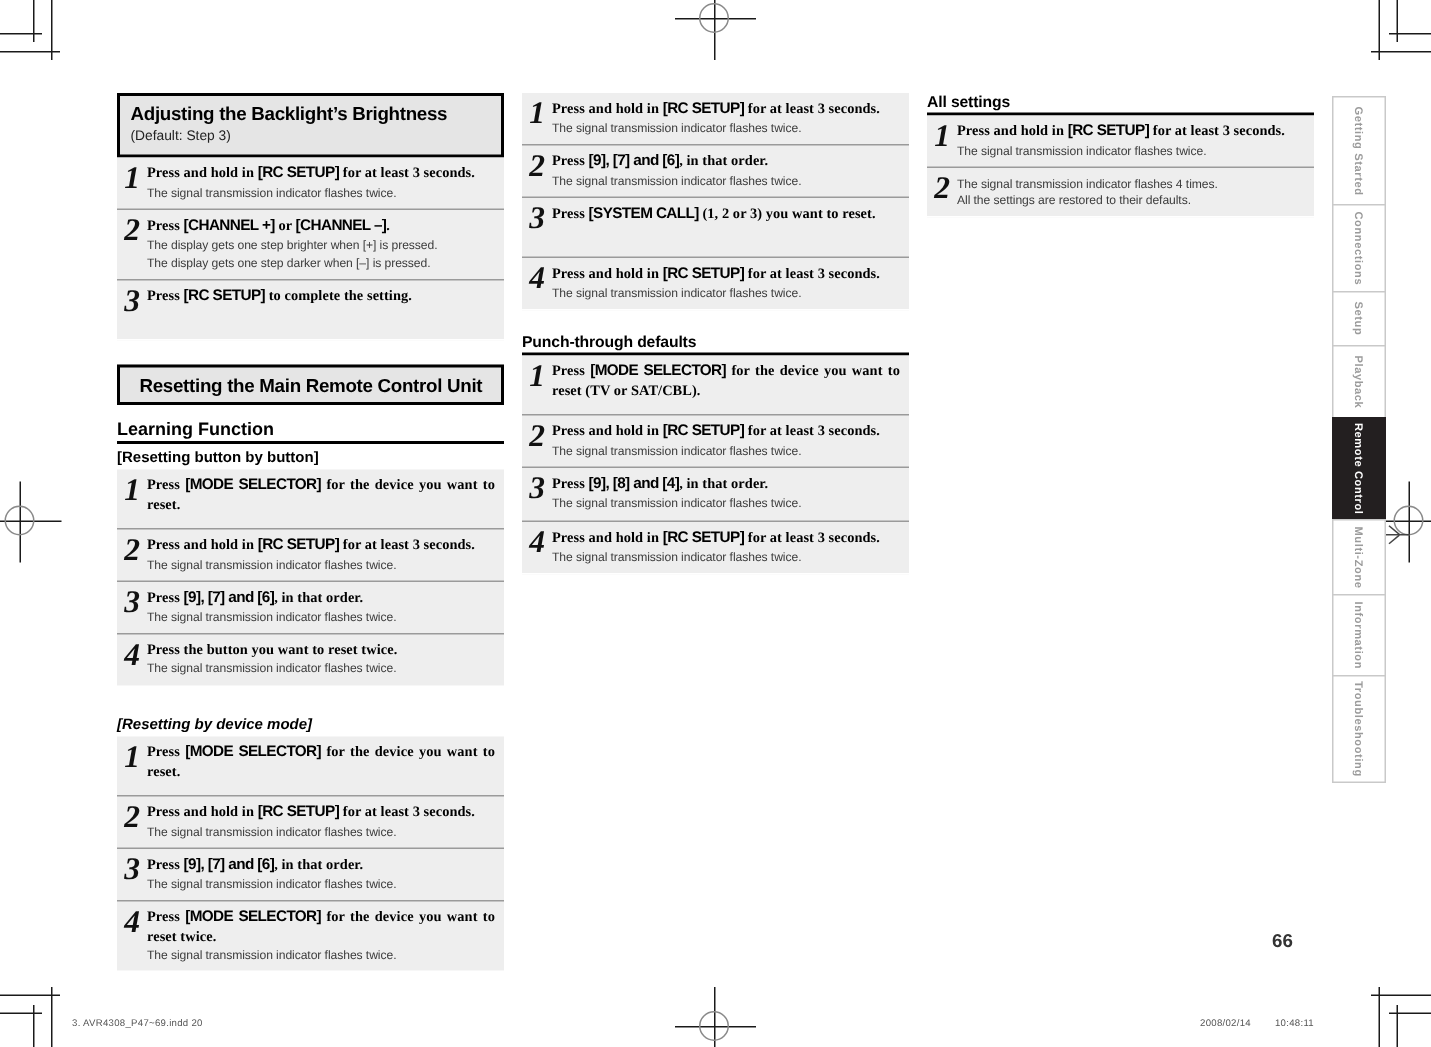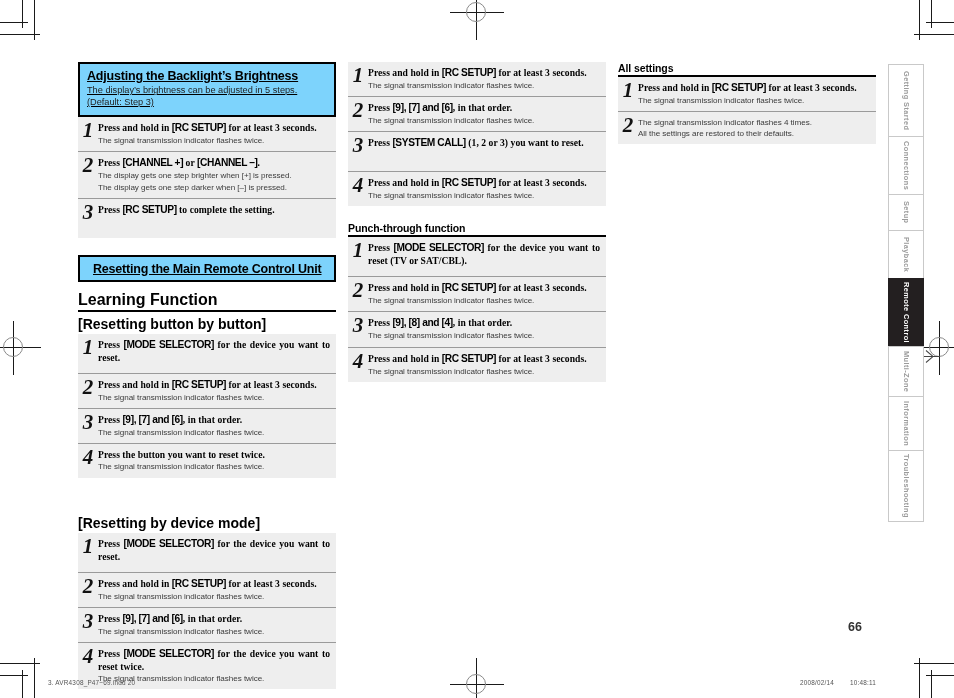--- a/index.html
+++ b/index.html
@@ -47,24 +47,23 @@
     top: 0;
     width: 258px;
   }
   .col-1 { left: 0; }
   .col-2 { left: 270px; }
   .col-3 { left: 540px; }
 
   
   .titlebox {
     border: 2px solid #000;
-    background: #7dd3fc;
+    background: #e5e5e5;
     padding: 5px 7px 6px 7px;
     box-sizing: border-box;
-    text-decoration: underline;
   }
   .titlebox .tb-title {
     font-size: 12.5px;
     font-weight: bold;
     letter-spacing: -0.2px;
     line-height: 1.15;
     margin-bottom: 2px;
   }
   .titlebox .tb-sub {
     font-size: 9.2px;
@@ -78,28 +77,28 @@
   .plainhead {
     font-size: 10.5px;
     font-weight: bold;
     letter-spacing: -0.1px;
     padding-bottom: 1px;
     border-bottom: 2px solid #000;
   }
 
   
   .subhead {
-    font-size: 16px;
+    font-size: 12px;
     font-weight: bold;
     margin-top: 9px;
     padding-bottom: 1px;
     border-bottom: 2px solid #000;
   }
   .brackethead {
-    font-size: 14px;
+    font-size: 10px;
     font-weight: bold;
     margin-top: 4px;
     margin-bottom: 2px;
   }
 
   
   .steps {
     background: #eeeeee;
     border-bottom: 1px solid #ffffff;
   }
@@ -276,21 +275,20 @@
 </div>
 
 <div class="page">
 
   <div class="columns">
 
     <div class="col col-1">
 
       <div class="titlebox">
         <div class="tb-title">Adjusting the Backlight’s Brightness</div>
-        <div class="tb-sub">The display’s brightness can be adjusted in 5 steps.</div>
         <div class="tb-sub">(Default: Step 3)</div>
       </div>
 
       <div class="steps">
         <div class="step">
           <div class="step-num">1</div>
           <div class="step-body">
             <div class="step-main"><span>Press and hold in </span><span class="kb">[RC SETUP]</span><span> for at least 3 seconds.</span></div>
             <div class="step-note">The signal transmission indicator flashes twice.</div>
           </div>
@@ -344,21 +342,21 @@
         </div>
         <div class="step">
           <div class="step-num">4</div>
           <div class="step-body">
             <div class="step-main"><span>Press the button you want to reset twice.</span></div>
             <div class="step-note">The signal transmission indicator flashes twice.</div>
           </div>
         </div>
       </div>
 
-      <div class="brackethead" style="margin-top:36px;">[Resetting by device mode]</div>
+      <div class="brackethead" style="margin-top:20px;font-style:italic;">[Resetting by device mode]</div>
 
       <div class="steps">
         <div class="step tall">
           <div class="step-num">1</div>
           <div class="step-body">
             <div class="step-main"><span>Press </span><span class="kb">[MODE SELECTOR]</span><span> for the device you want to reset.</span></div>
           </div>
         </div>
         <div class="step">
           <div class="step-num">2</div>
@@ -411,21 +409,21 @@
         </div>
         <div class="step">
           <div class="step-num">4</div>
           <div class="step-body">
             <div class="step-main"><span>Press and hold in </span><span class="kb">[RC SETUP]</span><span> for at least 3 seconds.</span></div>
             <div class="step-note">The signal transmission indicator flashes twice.</div>
           </div>
         </div>
       </div>
 
-      <div class="plainhead" style="margin-top:15px;">Punch-through function</div>
+      <div class="plainhead" style="margin-top:15px;">Punch-through defaults</div>
 
       <div class="steps">
         <div class="step tall">
           <div class="step-num">1</div>
           <div class="step-body">
             <div class="step-main"><span>Press </span><span class="kb">[MODE SELECTOR]</span><span> for the device you want to reset (TV or SAT/CBL).</span></div>
           </div>
         </div>
         <div class="step">
           <div class="step-num">2</div>

